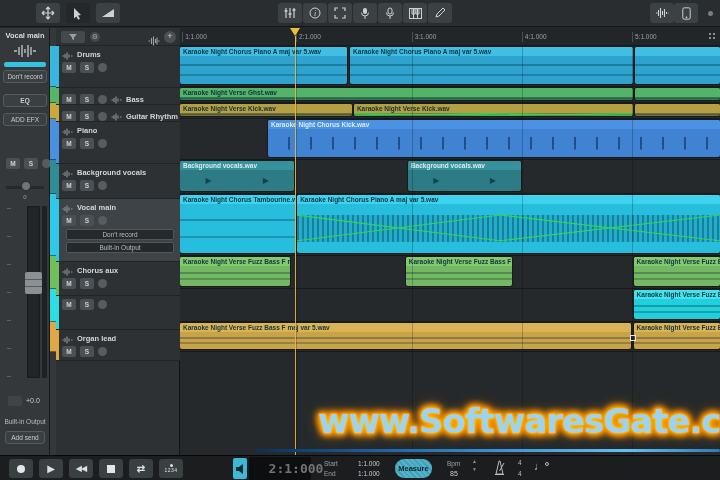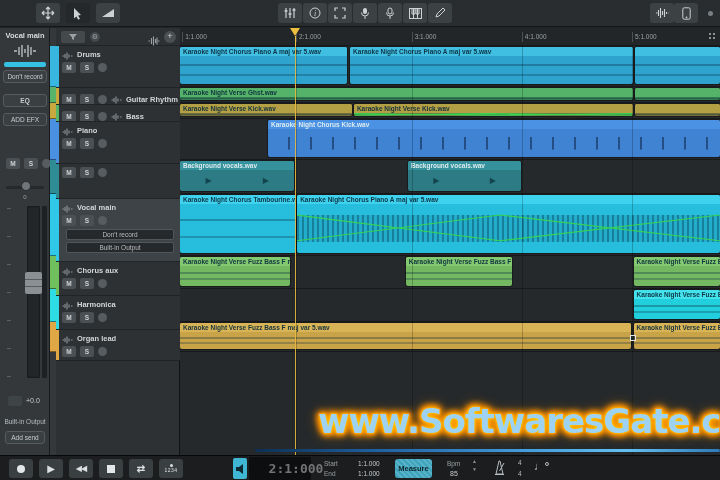--- a/index.html
+++ b/index.html
@@ -96,21 +96,21 @@
   .trbtn .dot { width:8px; height:8px; border-radius:50%; background:#e4e7e9; }
   .trbtn .sq { width:8px; height:8px; background:#e4e7e9; }
   .count-dot { width:3px; height:3px; border-radius:50%; background:#dde0e2; margin-bottom:1px; }
   .count-lbl { font-size:5px; letter-spacing:.5px; color:#dde0e2; }
   .spk-chip { position:absolute; left:233px; top:2px; width:14px; height:21px; background:#3fb6d4; border-radius:2px; display:flex; align-items:center; justify-content:center; }
   .time-display { position:absolute; left:249px; top:1px; width:62px; height:23px; background:#0c0e0f; border-radius:2px;
       font-family:"DejaVu Sans Mono", monospace; font-size:13px; font-weight:bold; color:#737373;
       display:flex; align-items:center; justify-content:center;padding-left:32px; }
   .se-label { position:absolute; font-size:6.5px; color:#9aa0a3; }
   .se-value { position:absolute; font-size:6.5px; color:#c8cdd0; }
-  .measure-btn { position:absolute; left:395px; top:3px; width:37px; height:19px; border-radius:3px; background:#3da4bd;
+  .measure-btn { position:absolute; left:395px; top:3px; width:37px; height:19px; border-radius:9px; background:#3da4bd;
       background-image:repeating-linear-gradient(45deg, rgba(255,255,255,.14) 0 2px, transparent 2px 4px);
       color:#0d272e; font-size:7.5px; font-weight:bold; display:flex; align-items:center; justify-content:center; }
   .bpm-lbl { position:absolute; left:447px; top:4px; font-size:6.5px; color:#9aa0a3; }
   .bpm-val { position:absolute; left:450px; top:14px; font-size:7px; color:#c8cdd0; }
   .bpm-arrows { position:absolute; left:472px; top:3px; display:flex; flex-direction:column; gap:3px; color:#8a9194; font-size:5px; line-height:1; }
   .metro { position:absolute; left:492px; top:3px; }
   .ts-top { position:absolute; left:518px; top:3px; font-size:6.5px; color:#b8bdc0; }
   .ts-bot { position:absolute; left:518px; top:14px; font-size:6.5px; color:#b8bdc0; }
   .note-glyph { position:absolute; left:534px; top:4px; font-size:11px; color:#b8bdc0; }
   .note-circ { position:absolute; left:545px; top:6px; width:4px; height:4px; border:1px solid #b8bdc0; border-radius:50%; }
@@ -271,44 +271,44 @@
               <span class="track-name">Drums</span>
             </div>
             <div class="row-line">
               <div class="chip">M</div>
               <div class="chip">S</div>
               <div class="recdot"></div>
             </div>
           </div>
         </div>
         <div class="track-row" style="height: 17px;">
+          <div class="color-strip" style="background: rgb(88, 180, 104);"></div>
+          <div class="row-inner">
+            <div class="row-line compact">
+              <div class="chip">M</div>
+              <div class="chip">S</div>
+              <div class="recdot"></div>
+              <span><svg width="11" height="8" viewBox="0 0 11 8">
+                  <path d="M0.5 4h1.5M9 4h1.5M3 2v4M5 0.5v7M7 2.5v3" stroke="#8f969a" stroke-width="1.1"></path>
+                </svg></span>
+              <span class="track-name">Bass</span>
+            </div>
+          </div>
+        </div>
+        <div class="track-row" style="height: 17px;">
           <div class="color-strip" style="background: rgb(201, 168, 62);"></div>
           <div class="row-inner">
             <div class="row-line compact">
               <div class="chip">M</div>
               <div class="chip">S</div>
               <div class="recdot"></div>
               <span><svg width="11" height="8" viewBox="0 0 11 8">
                   <path d="M0.5 4h1.5M9 4h1.5M3 2v4M5 0.5v7M7 2.5v3" stroke="#8f969a" stroke-width="1.1"></path>
                 </svg></span>
               <span class="track-name">Guitar Rhythm</span>
-            </div>
-          </div>
-        </div>
-        <div class="track-row" style="height: 17px;">
-          <div class="color-strip" style="background: rgb(88, 180, 104);"></div>
-          <div class="row-inner">
-            <div class="row-line compact">
-              <div class="chip">M</div>
-              <div class="chip">S</div>
-              <div class="recdot"></div>
-              <span><svg width="11" height="8" viewBox="0 0 11 8">
-                  <path d="M0.5 4h1.5M9 4h1.5M3 2v4M5 0.5v7M7 2.5v3" stroke="#8f969a" stroke-width="1.1"></path>
-                </svg></span>
-              <span class="track-name">Bass</span>
             </div>
           </div>
         </div>
         <div class="track-row" style="height: 42px;">
           <div class="color-strip" style="background: rgb(74, 144, 224);"></div>
           <div class="row-inner">
             <div class="row-line">
               <span><svg width="11" height="8" viewBox="0 0 11 8">
                   <path d="M0.5 4h1.5M9 4h1.5M3 2v4M5 0.5v7M7 2.5v3" stroke="#8f969a" stroke-width="1.1"></path>
                 </svg></span>
@@ -318,20 +318,26 @@
               <div class="chip">M</div>
               <div class="chip">S</div>
               <div class="recdot"></div>
             </div>
           </div>
         </div>
         <div class="track-row" style="height: 35px;">
           <div class="color-strip" style="background: rgb(47, 139, 148);"></div>
           <div class="row-inner">
             <div class="row-line">
+              <span><svg width="11" height="8" viewBox="0 0 11 8">
+                  <path d="M0.5 4h1.5M9 4h1.5M3 2v4M5 0.5v7M7 2.5v3" stroke="#8f969a" stroke-width="1.1"></path>
+                </svg></span>
+              <span class="track-name">Background vocals</span>
+            </div>
+            <div class="row-line">
               <div class="chip">M</div>
               <div class="chip">S</div>
               <div class="recdot"></div>
             </div>
           </div>
         </div>
         <div class="track-row selected" style="height: 63px;">
           <div class="color-strip" style="background: rgb(47, 200, 232);"></div>
           <div class="row-inner">
             <div class="row-line">
@@ -361,26 +367,20 @@
             <div class="row-line">
               <div class="chip">M</div>
               <div class="chip">S</div>
               <div class="recdot"></div>
             </div>
           </div>
         </div>
         <div class="track-row" style="height: 34px;">
           <div class="color-strip" style="background: rgb(46, 220, 228);"></div>
           <div class="row-inner">
-            <div class="row-line">
-              <span><svg width="11" height="8" viewBox="0 0 11 8">
-                  <path d="M0.5 4h1.5M9 4h1.5M3 2v4M5 0.5v7M7 2.5v3" stroke="#8f969a" stroke-width="1.1"></path>
-                </svg></span>
-              <span class="track-name">Harmonica</span>
-            </div>
             <div class="row-line">
               <div class="chip">M</div>
               <div class="chip">S</div>
               <div class="recdot"></div>
             </div>
           </div>
         </div>
         <div class="track-row" style="height: 31px;">
           <div class="color-strip" style="background: rgb(224, 168, 68);"></div>
           <div class="row-inner">

